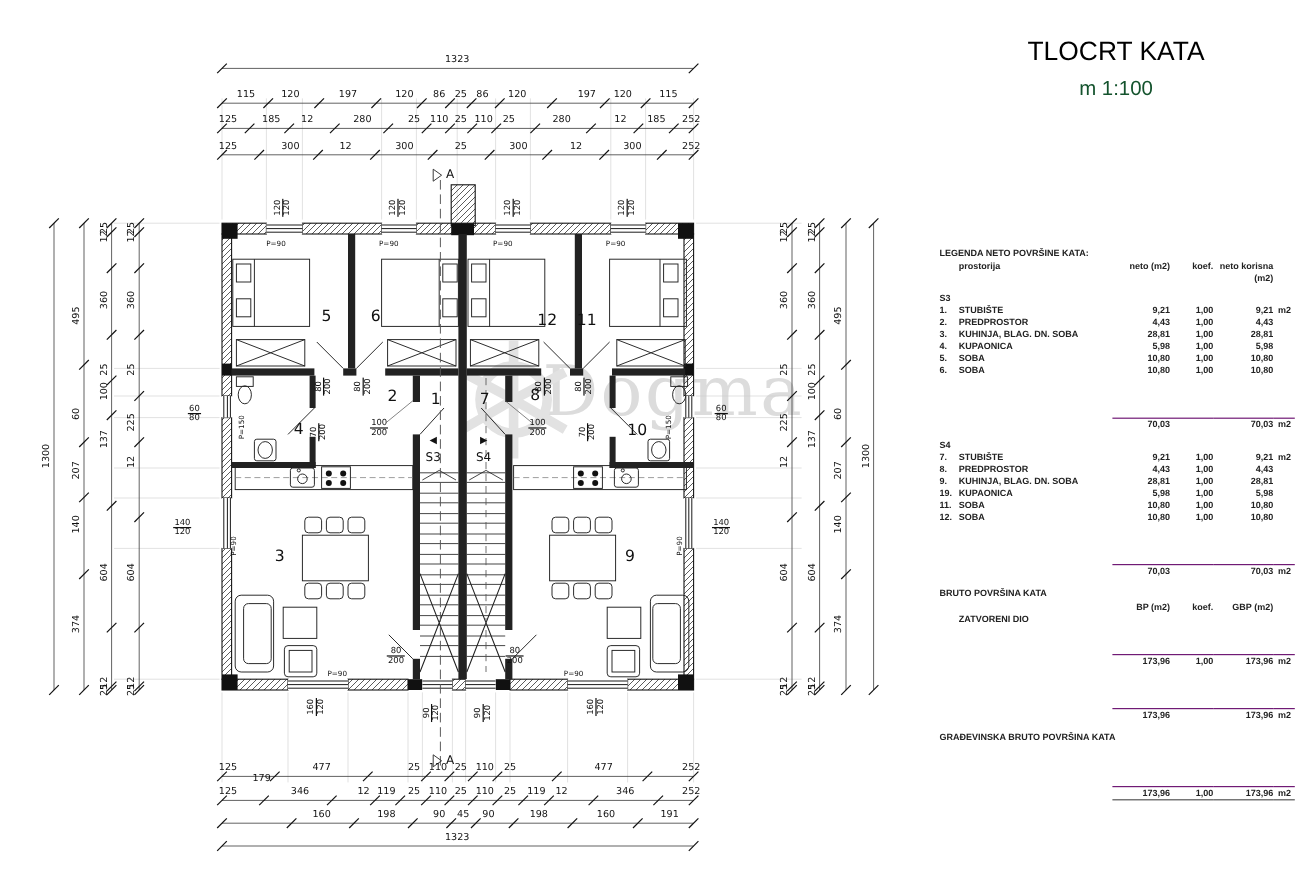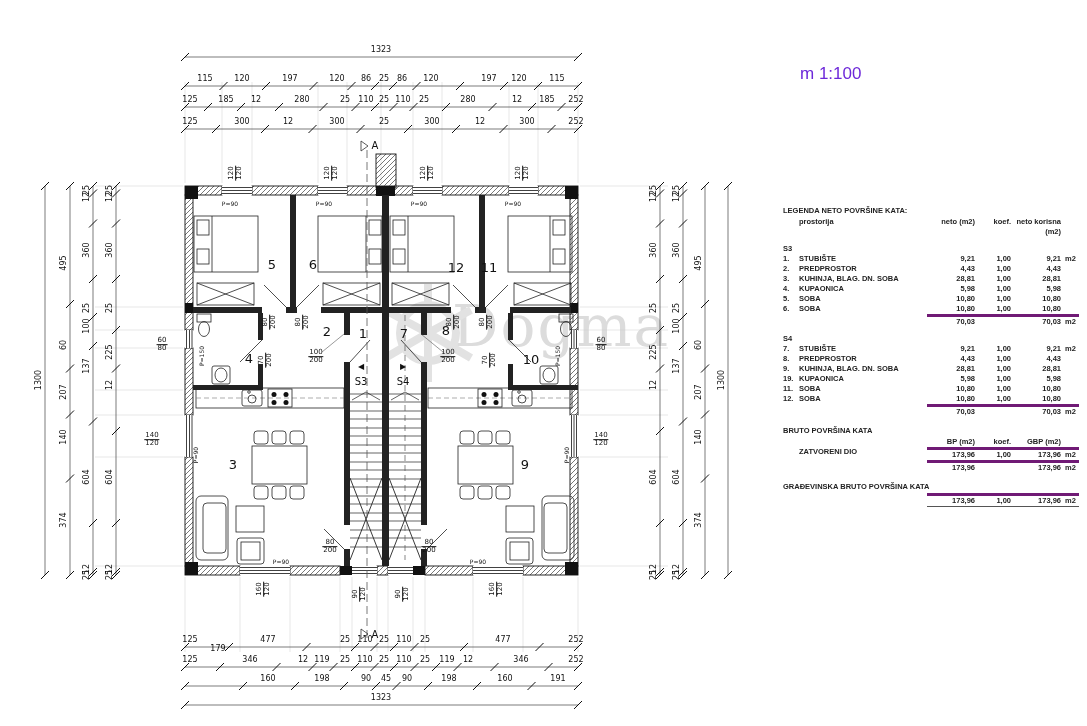--- a/index.html
+++ b/index.html
@@ -8,40 +8,40 @@
   #plan-svg{position:absolute;left:0;top:0;z-index:2;}
   
   .wm1{position:absolute;left:452px;top:292px;z-index:1;font-family:"DejaVu Serif",serif;
        font-size:58px;color:#dcdcdc;letter-spacing:2px;}
   .wm2{position:absolute;left:543px;top:352px;z-index:1;font-family:"DejaVu Serif",serif;
        font-size:18px;color:#e0e0e0;letter-spacing:6px;}
   #wm-logo{position:absolute;left:368px;top:278px;z-index:1;}
   
   .title1{position:absolute;left:800px;top:30px;width:260px;text-align:center;
           font-size:22px;color:#000;z-index:3;}
-  .title2{position:absolute;left:800px;top:64px;width:260px;
-          font-size:17px;color:#6d28d9;z-index:3;}
+  .title2{position:absolute;left:800px;top:64px;width:260px;text-align:center;
+          font-size:17px;color:#14532d;z-index:3;}
   
   .dimlab{position:absolute;font-family:"DejaVu Sans",sans-serif;font-size:8px;color:#111;
           transform:translate(-50%,-50%);white-space:nowrap;z-index:4;line-height:1;}
   .dimlab.v{transform:translate(-50%,-50%) rotate(-90deg);}
   .pl{position:absolute;font-family:"DejaVu Sans",sans-serif;color:#111;z-index:4;
       transform:translate(-50%,-50%);white-space:nowrap;line-height:1;text-align:center;}
   .pl.frac div{padding:0 1px;line-height:1.05;}
   .pl.frac div + div{border-top:0.8px solid #111;}
   
   #legend{position:absolute;left:783px;top:204px;width:302px;z-index:3;
           font-family:"Liberation Sans",sans-serif;font-size:7.5px;font-weight:700;
           color:#222;line-height:10px;}
   .lhead{font-weight:700;margin:2px 0 1px 0;}
   .lrow{display:grid;grid-template-columns:16px 128px 48px 36px 50px 18px;}
   .lrow span{display:block;}
   .lrow .c2,.lrow .c3,.lrow .c4{text-align:right;}
   .lrow .c5{padding-left:4px;}
-  .lrow.tot span:nth-child(n+3){border-top:3px solid #701a75;}
+  .lrow.tot span:nth-child(n+3){border-top:1px solid #701a75;margin-top:34px;}
   .lrow.dbl span:nth-child(n+3){border-bottom:1.6px solid #555;}
   .sp{height:7px;}
 </style>
 </head>
 <body>
 
 <div id="stage">
 
   <div class="wm1">Dogma</div>
   <svg id="wm-logo" width="120" height="110" viewBox="0 0 120 110">
@@ -406,20 +406,21 @@
         <line x1="701" y1="308" x2="709" y2="300" stroke="#111" stroke-width="1"></line>
         <line x1="701" y1="372.5" x2="709" y2="364.5" stroke="#111" stroke-width="1"></line>
         <line x1="701" y1="418.5" x2="709" y2="410.5" stroke="#111" stroke-width="1"></line>
         <line x1="701" y1="482.5" x2="709" y2="474.5" stroke="#111" stroke-width="1"></line>
         <line x1="728" y1="186" x2="728" y2="575" stroke="#444444" stroke-width="0.7"></line>
         <line x1="724" y1="190" x2="732" y2="182" stroke="#111" stroke-width="1"></line>
         <line x1="724" y1="579" x2="732" y2="571" stroke="#111" stroke-width="1"></line>
       </g>
   </svg>
 
+  <div class="title1">TLOCRT KATA</div>
   <div class="title2">m 1:100</div>
 
   <div id="legend">
     <div class="lhead">LEGENDA NETO POVRŠINE KATA:</div>
     <div id="legend-rows">
         <div class="lrow ">
           <span class="c0"></span>
           <span class="c1">prostorija</span>
           <span class="c2">neto (m2)</span>
           <span class="c3">koef.</span>

